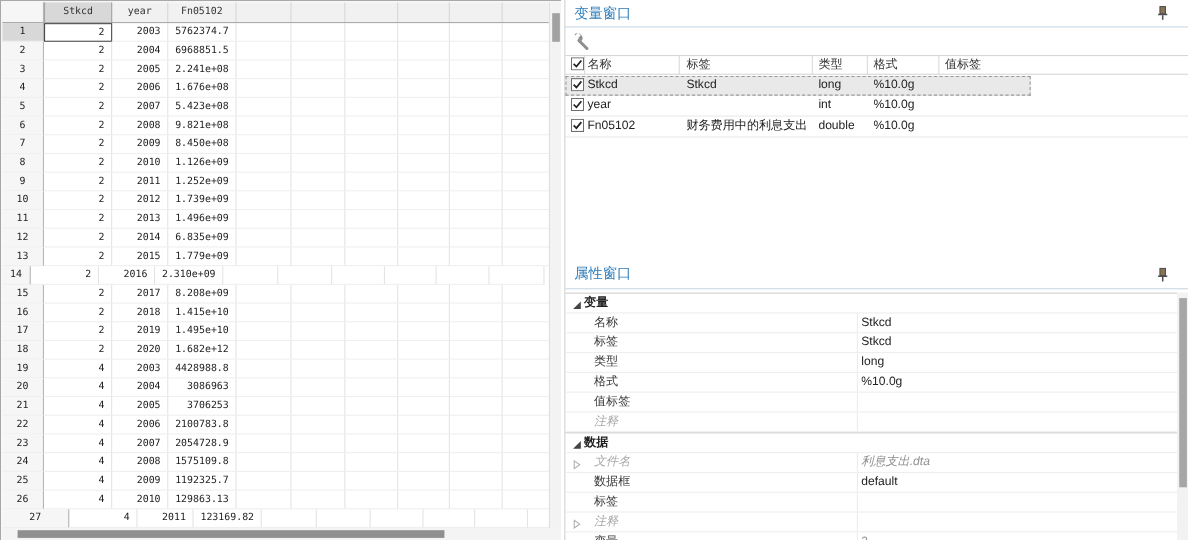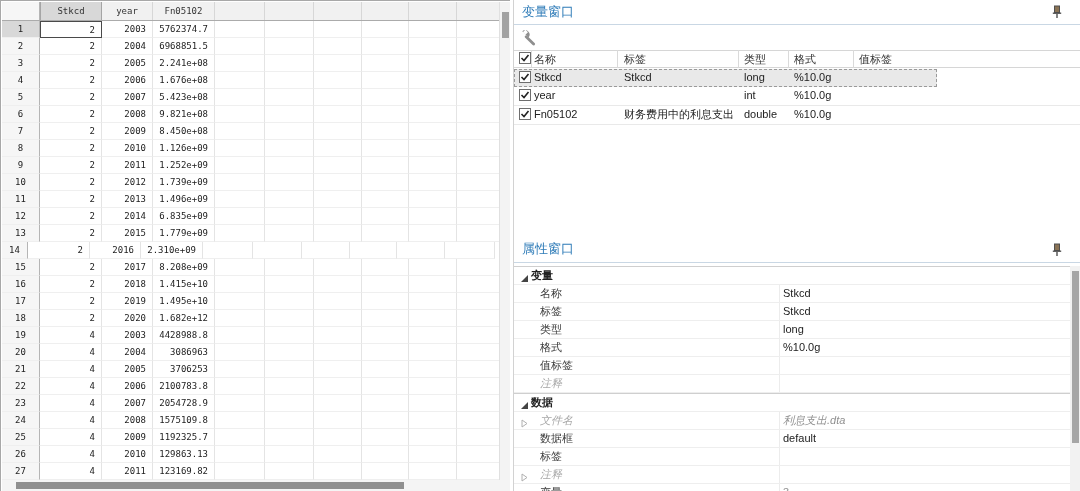--- a/index.html
+++ b/index.html
@@ -392,21 +392,21 @@
           <div class="gc" style="width:51px">2010</div>
           <div class="gc" style="width:62px">129863.13</div>
           <div class="gc" style="width:50px"></div>
           <div class="gc" style="width:49px"></div>
           <div class="gc" style="width:48px"></div>
           <div class="gc" style="width:47px"></div>
           <div class="gc" style="width:48px"></div>
           <div class="gc" style="width:50px"></div>
         </div>
         <div class="grow">
-          <div class="gc gnum" style="width:38px">27</div>
+          <div class="gc gnum" style="width:61px">27</div>
           <div class="gc" style="width:62px">4</div>
           <div class="gc" style="width:51px">2011</div>
           <div class="gc" style="width:62px">123169.82</div>
           <div class="gc" style="width:50px"></div>
           <div class="gc" style="width:49px"></div>
           <div class="gc" style="width:48px"></div>
           <div class="gc" style="width:47px"></div>
           <div class="gc" style="width:48px"></div>
           <div class="gc" style="width:50px"></div>
         </div>

